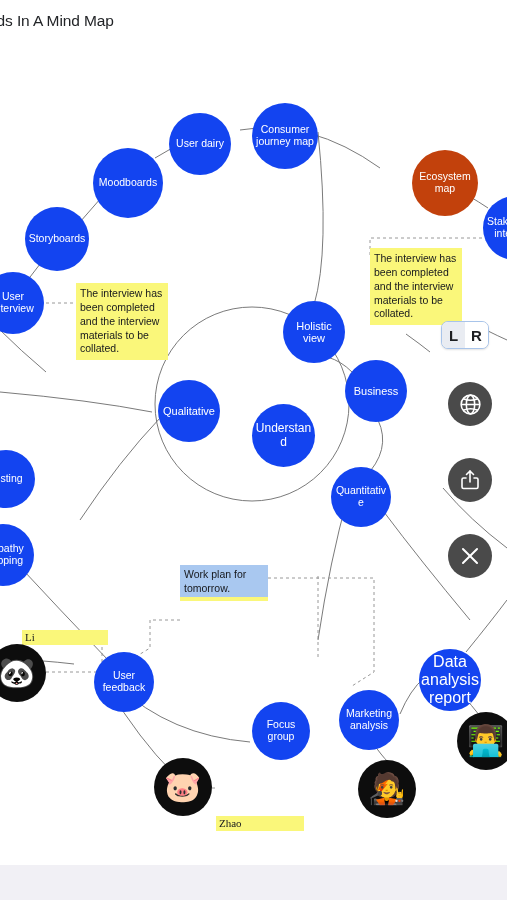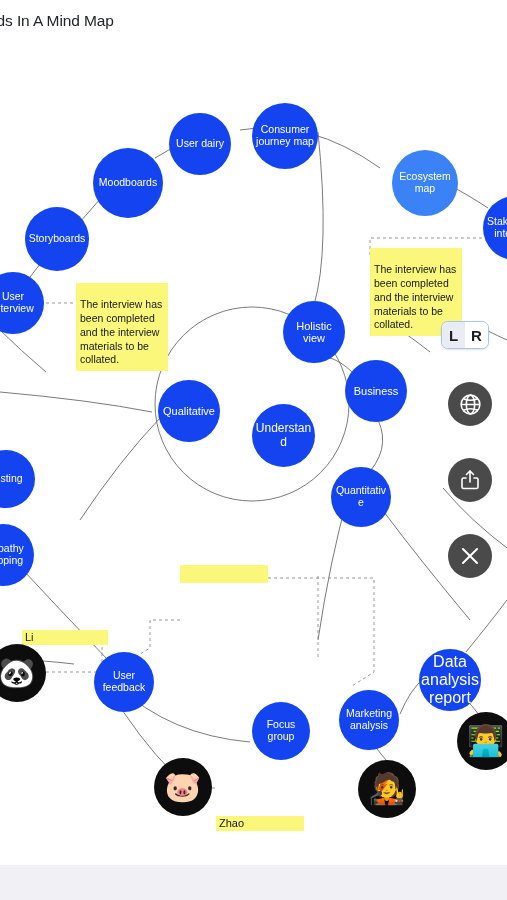--- a/index.html
+++ b/index.html
@@ -56,38 +56,39 @@
     word-break: break-word;
   }
 
   
   .note {
     position: absolute;
     background: #FAF77A;
     color: #16181c;
     font-size: 10.5px;
     line-height: 1.32;
-    padding: 14px 5px 4px 4px;
+    padding: 3px 5px 4px 4px;
   }
   .note-head {
     background: #A9C8F0;
     margin: -3px -5px 0 -4px;
     padding: 3px 5px 1px 4px;
   }
   .note-body { padding-top: 1px; }
 
   
   .name-label {
     position: absolute;
     background: #FAF77A;
     color: #16181c;
     font-size: 11px;
     line-height: 15px;
     height: 15px;
     padding-left: 3px;
+    font-family: Liberation Serif, serif;
   }
 
   
   .avatar {
     position: absolute;
     border-radius: 50%;
     background: #0d0d0d;
     overflow: hidden;
     display: flex;
     align-items: center;
@@ -183,21 +184,21 @@
         <path d="M 318 576 L 318 660"></path>
       </g>
     </svg>
 
     <div id="node-layer">
         <div class="node" style="left: -18px; top: 272px; width: 62px; height: 62px; font-size: 10.5px; background: rgb(19, 68, 240);">User interview</div>
         <div class="node" style="left: 25px; top: 207px; width: 64px; height: 64px; font-size: 10.5px; background: rgb(19, 68, 240);">Storyboards</div>
         <div class="node" style="left: 93px; top: 148px; width: 70px; height: 70px; font-size: 10.5px; background: rgb(19, 68, 240);">Moodboards</div>
         <div class="node" style="left: 169px; top: 113px; width: 62px; height: 62px; font-size: 10.5px; background: rgb(19, 68, 240);">User dairy</div>
         <div class="node" style="left: 252px; top: 103px; width: 66px; height: 66px; font-size: 10.5px; background: rgb(19, 68, 240);">Consumer journey map</div>
-        <div class="node" style="left: 392px; top: 150px; width: 66px; height: 66px; font-size: 10.5px; background: #3b82f6;">Ecosystem map</div>
+        <div class="node" style="left: 412px; top: 150px; width: 66px; height: 66px; font-size: 10.5px; background: #c2410c;">Ecosystem map</div>
         <div class="node" style="left: 483px; top: 196px; width: 64px; height: 64px; font-size: 10.5px; background: rgb(19, 68, 240);">Stakeholder interview</div>
         <div class="node" style="left: 283px; top: 301px; width: 62px; height: 62px; font-size: 11px; background: rgb(19, 68, 240);">Holistic view</div>
         <div class="node" style="left: 345px; top: 360px; width: 62px; height: 62px; font-size: 11px; background: rgb(19, 68, 240);">Business</div>
         <div class="node" style="left: 152px; top: 380px; width: 62px; height: 62px; font-size: 11px; background: rgb(19, 68, 240); margin-left: 6px;">Qualitative</div>
         <div class="node" style="left: 331px; top: 467px; width: 60px; height: 60px; font-size: 10.5px; background: rgb(19, 68, 240);">Quantitative</div>
         <div class="node" style="left: -23px; top: 450px; width: 58px; height: 58px; font-size: 10.5px; background: rgb(19, 68, 240);">Testing</div>
         <div class="node" style="left: -28px; top: 524px; width: 62px; height: 62px; font-size: 10.5px; background: rgb(19, 68, 240);">Empathy mapping</div>
         <div class="node" style="left: 94px; top: 652px; width: 60px; height: 60px; font-size: 10.5px; background: rgb(19, 68, 240);">User feedback</div>
         <div class="node" style="left: 252px; top: 702px; width: 58px; height: 58px; font-size: 10.5px; background: rgb(19, 68, 240);">Focus group</div>
         <div class="node" style="left: 339px; top: 690px; width: 60px; height: 60px; font-size: 10.5px; background: rgb(19, 68, 240);">Marketing analysis</div>
@@ -206,20 +207,21 @@
       </div>
 
     <div id="note-layer">
         <div class="note" style="left: 76px; top: 283px; width: 92px; background: rgb(250, 247, 122);">
           <div class="note-body">The interview has been completed and the interview materials to be collated.</div>
         </div>
         <div class="note" style="left: 370px; top: 248px; width: 92px; background: rgb(250, 247, 122);">
           <div class="note-body">The interview has been completed and the interview materials to be collated.</div>
         </div>
         <div class="note" style="left: 180px; top: 565px; width: 88px; background: rgb(250, 247, 122);">
+          <div class="note-head" style="background: rgb(169, 200, 240);">Work plan for tomorrow.</div>
         </div>
       </div>
 
     <div id="label-layer">
         <div class="name-label" style="left: 22px; top: 630px; width: 86px; background: rgb(250, 247, 122);">Li</div>
         <div class="name-label" style="left: 216px; top: 780px; width: 88px; background: rgb(250, 247, 122); margin-top: 36px;">Zhao</div>
       </div>
 
     <div id="avatar-layer">
         <div class="avatar" style="left: -12px; top: 644px; width: 58px; height: 58px;">🐼</div>

